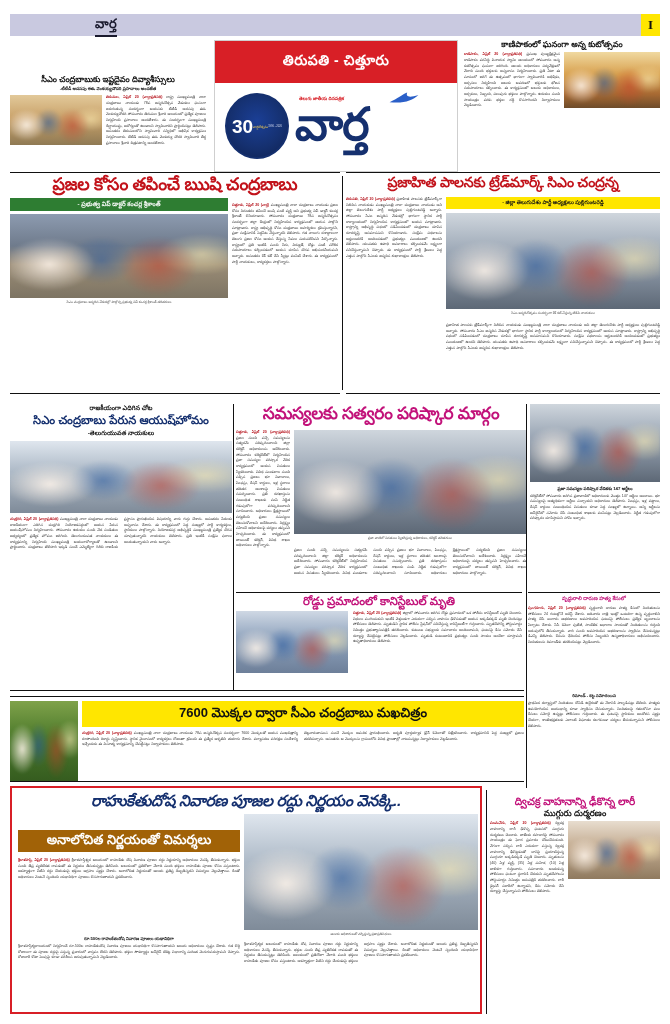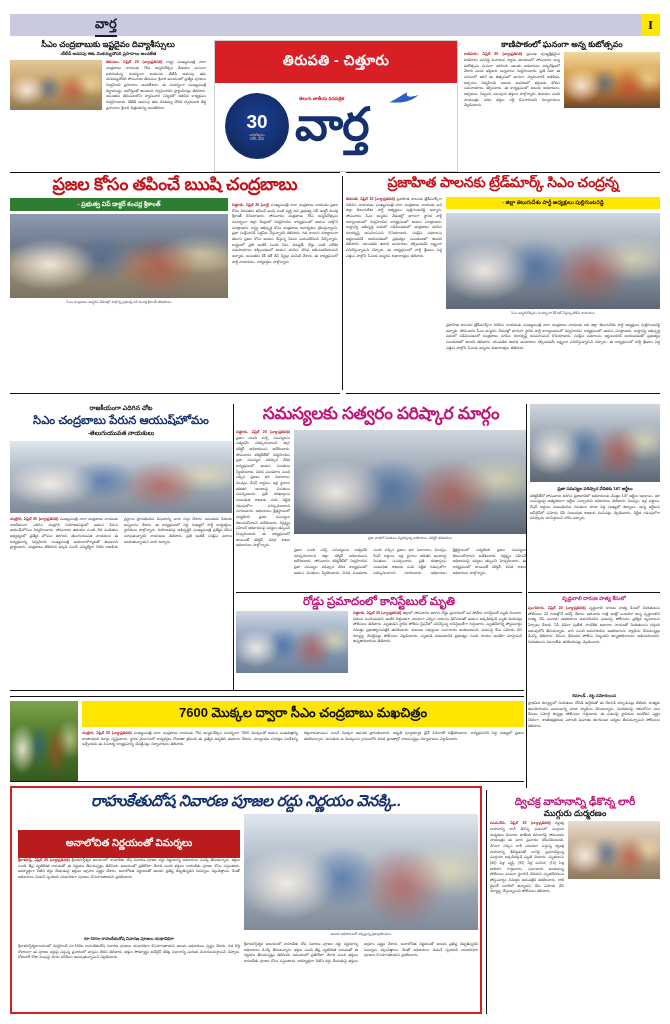--- a/index.html
+++ b/index.html
@@ -40,21 +40,21 @@
 
   
   .mast{position:absolute;left:214px;top:40px;width:242px;height:130px;border:1px solid #cfcfcf;background:#fff;}
   .mast-red{position:absolute;left:0;top:0;width:242px;height:42px;background:#d81f26;
     display:flex;align-items:center;justify-content:center;}
   .mast-red span{color:#fff;font-size:14px;font-weight:bold;letter-spacing:.5px;}
   .mast-low{position:absolute;left:0;top:42px;width:242px;height:88px;background:#fff;}
   .mast-badge{position:absolute;left:10px;top:10px;width:60px;height:62px;border-radius:50%;
     background:radial-gradient(circle at 50% 42%,#1b3f96 0%,#15306f 58%,#0e2050 100%);
     border:2px solid #15306f;display:flex;align-items:center;justify-content:center;
-    flex-direction:column;color:#ffd34d;}
+    flex-direction:row;color:#ffd34d;}
   .mast-badge .b30{font-size:19px;font-weight:bold;line-height:1;color:#fff;}
   .mast-badge .bsub{font-size:3.2px;color:#ffd34d;margin-top:2px;}
   .mast-badge .byr{font-size:2.6px;color:#d8dff2;}
   .mast-tag{position:absolute;left:84px;top:13px;font-size:4.6px;color:#d81f26;font-weight:bold;}
   .mast-word{position:absolute;left:80px;top:18px;font-size:46px;font-weight:bold;color:#15306f;
     line-height:1;letter-spacing:-1px;}
   .mast-bird{position:absolute;left:172px;top:8px;width:34px;height:16px;}
 
   
   .blk{position:absolute;box-sizing:border-box;}
@@ -82,21 +82,21 @@
       </div>
       <div class="mast-tag">తెలుగు జాతీయ దినపత్రిక</div>
       <svg class="mast-bird" viewBox="0 0 40 20">
         <path d="M2 14 C12 10, 18 4, 24 2 C22 7, 26 9, 38 5 C30 12, 20 16, 2 14 Z" fill="#2a5fc8"></path>
       </svg>
       <div class="mast-word">వార్త</div>
     </div>
   </div>
 
   <div class="blk" style="left:10px;top:40px;width:196px;height:128px;">
-    <div class="hdline" style="font-size:8.2px;color:#111;">సీఎం చంద్రబాబుకు ఇష్టదైవం దివ్యాశీస్సులు</div>
+    <div class="hdline" style="font-size:8.2px;color:#111;margin-top:35px;">సీఎం చంద్రబాబుకు ఇష్టదైవం దివ్యాశీస్సులు</div>
     <div style="font-size:4.4px;font-weight:bold;text-align:center;color:#222;margin-top:2px;">-టీటీడీ అదనపు ఈఓ వెంకయ్యచౌదరి ప్రసాదాలు అందజేత</div>
     <div class="photo temple" style="float:left;width:92px;height:50px;margin:3px 4px 1px 0;"></div>
     <div class="body-txt" style="margin-top:3px;height:66px;">
       <span class="byline">తిరుమల, ఏప్రిల్ 20 (వార్తాప్రతినిధి)</span>
       <span>రాష్ట్ర ముఖ్యమంత్రి నారా చంద్రబాబు నాయుడు 78వ జన్మదినోత్సవ వేడుకలు ఘనంగా జరుగుతున్న సందర్భంగా ఆయనకు టీటీడీ అదనపు ఈఓ వెంకయ్యచౌదరి సోమవారం తిరుమల శ్రీవారి ఆలయంలో ప్రత్యేక పూజలు నిర్వహించి ప్రసాదాలు అందజేశారు. ఈ సందర్భంగా ముఖ్యమంత్రి దీర్ఘాయుష్షు, ఆరోగ్యంతో ఉండాలని స్వామివారిని ప్రార్థించినట్లు తెలిపారు. అనంతరం తిరుమలలోని స్వామివారి సన్నిధిలో అభిషేక కార్యక్రమం నిర్వహించారు. టీటీడీ అదనపు ఈఓ వెంకయ్య చౌదరి స్వామివారి తీర్థ ప్రసాదాలు శ్రీవారి చిత్రపటాన్ని అందజేశారు.</span>
     </div>
   </div>
 
   <div class="blk" style="left:464px;top:40px;width:196px;height:128px;">
     <div class="hdline" style="font-size:8.2px;color:#111;">కాణిపాకంలో ఘనంగా అన్న కుటోత్సవం</div>
@@ -183,21 +183,21 @@
     <div class="subbar" style="position:absolute;left:72px;top:4px;width:442px;height:26px;background:#ffe600;color:#111;font-size:13px;">7600 మొక్కల ద్వారా సీఎం చంద్రబాబు మఖచిత్రం</div>
     <div class="body-txt" style="position:absolute;left:72px;top:34px;width:216px;height:50px;">
       <span class="byline">చంద్రగిరి, ఏప్రిల్ 20 (వార్తాప్రతినిధి)</span>
       <span>ముఖ్యమంత్రి నారా చంద్రబాబు నాయుడు 78వ జన్మదినోత్సవ సందర్భంగా 7600 మొక్కలతో ఆయన ముఖచిత్రాన్ని రూపొందించి రికార్డు సృష్టించారు. స్థానిక మైదానంలో కార్యకర్తలు రోజంతా శ్రమించి ఈ ప్రత్యేక ఆకృతిని తయారు చేశారు. పర్యావరణ పరిరక్షణ సందేశాన్ని ఇచ్చేందుకు ఈ వినూత్న కార్యక్రమాన్ని చేపట్టినట్లు నిర్వాహకులు తెలిపారు.</span>
     </div>
     <div class="body-txt" style="position:absolute;left:294px;top:34px;width:220px;height:50px;">తెల్లవారుజామున నుంచే మొక్కల అమరిక ప్రారంభించారు. ఆకృతి పూర్తయ్యాక డ్రోన్ కెమెరాతో చిత్రీకరించారు. కార్యక్రమానికి పెద్ద సంఖ్యలో ప్రజలు తరలివచ్చారు. అనంతరం ఆ మొక్కలను గ్రామంలోని వివిధ ప్రాంతాల్లో నాటనున్నట్లు నిర్వాహకులు వెల్లడించారు.</div>
   </div>
 
   <div class="blk" style="left:10px;top:786px;width:472px;height:228px;border:2px solid #d81f26;box-sizing:border-box;padding:4px;">
     <div class="hdline" style="font-size:15.5px;color:#15306f;font-style:italic;letter-spacing:-.3px;">రాహుకేతుదోష నివారణ పూజల రద్దు నిర్ణయం వెనక్కి..</div>
-    <div class="subbar" style="position:absolute;left:6px;top:42px;width:222px;height:28px;background:#b91c1c;font-size:10px;">అనాలోచిత నిర్ణయంతో విమర్శలు</div>
+    <div class="subbar" style="position:absolute;left:6px;top:42px;width:222px;height:22px;background:#a16207;font-size:13px;">అనాలోచిత నిర్ణయంతో విమర్శలు</div>
     <div class="photo people" style="position:absolute;left:232px;top:26px;width:234px;height:116px;"></div>
     <div class="cap" style="position:absolute;left:232px;top:144px;width:234px;">ఆలయ అధికారులతో చర్చిస్తున్న ప్రజాప్రతినిధులు</div>
     <div class="body-txt" style="position:absolute;left:6px;top:70px;width:222px;height:74px;">
       <span class="byline">శ్రీకాళహస్తి, ఏప్రిల్ 20 (వార్తాప్రతినిధి)</span>
       <span>శ్రీకాళహస్తీశ్వర ఆలయంలో రాహుకేతు దోష నివారణ పూజల రద్దు నిర్ణయాన్ని అధికారులు వెనక్కి తీసుకున్నారు. భక్తుల నుంచి తీవ్ర వ్యతిరేకత రావడంతో ఈ నిర్ణయం తీసుకున్నట్లు తెలిసింది. ఆలయంలో ప్రతిరోజూ వేలాది మంది భక్తులు రాహుకేతు పూజల కోసం వస్తుంటారు. అకస్మాత్తుగా వీటిని రద్దు చేయడంపై భక్తులు ఆగ్రహం వ్యక్తం చేశారు. అనాలోచిత నిర్ణయంతో ఆలయ ప్రతిష్ట దెబ్బతిన్నదని విమర్శలు వెల్లువెత్తాయి. దీంతో అధికారులు వెంటనే స్పందించి యథావిధిగా పూజలు కొనసాగుతాయని ప్రకటించారు.</span>
     </div>
     <div style="position:absolute;left:6px;top:148px;width:222px;font-size:4.2px;font-weight:bold;text-align:center;color:#111;">రూ.500ల రాహుకేతుదోష నివారణ పూజలు యథావిధిగా</div>
     <div class="body-txt" style="position:absolute;left:6px;top:156px;width:222px;height:62px;">శ్రీకాళహస్తీశ్వరాలయంలో నిర్వహించే రూ.500ల రాహుకేతుదోష నివారణ పూజలు యథావిధిగా కొనసాగుతాయని ఆలయ అధికారులు స్పష్టం చేశారు. గత కొద్ది రోజులుగా ఈ పూజల రద్దుపై వస్తున్న ప్రచారంలో వాస్తవం లేదని తెలిపారు. భక్తుల సౌకర్యార్థం ఆన్‌లైన్ టికెట్ల విధానాన్ని మరింత మెరుగుపరుస్తామని చెప్పారు. రోజువారీ కోటా పెంపుపై కూడా పరిశీలన జరుపుతున్నామని వెల్లడించారు.</div>
     <div class="body-txt" style="position:absolute;left:232px;top:154px;width:234px;height:64px;column-count:2;column-gap:6px;">శ్రీకాళహస్తీశ్వర ఆలయంలో రాహుకేతు దోష నివారణ పూజల రద్దు నిర్ణయాన్ని అధికారులు వెనక్కి తీసుకున్నారు. భక్తుల నుంచి తీవ్ర వ్యతిరేకత రావడంతో ఈ నిర్ణయం తీసుకున్నట్లు తెలిసింది. ఆలయంలో ప్రతిరోజూ వేలాది మంది భక్తులు రాహుకేతు పూజల కోసం వస్తుంటారు. అకస్మాత్తుగా వీటిని రద్దు చేయడంపై భక్తులు ఆగ్రహం వ్యక్తం చేశారు. అనాలోచిత నిర్ణయంతో ఆలయ ప్రతిష్ట దెబ్బతిన్నదని విమర్శలు వెల్లువెత్తాయి. దీంతో అధికారులు వెంటనే స్పందించి యథావిధిగా పూజలు కొనసాగుతాయని ప్రకటించారు.</div>
   </div>

